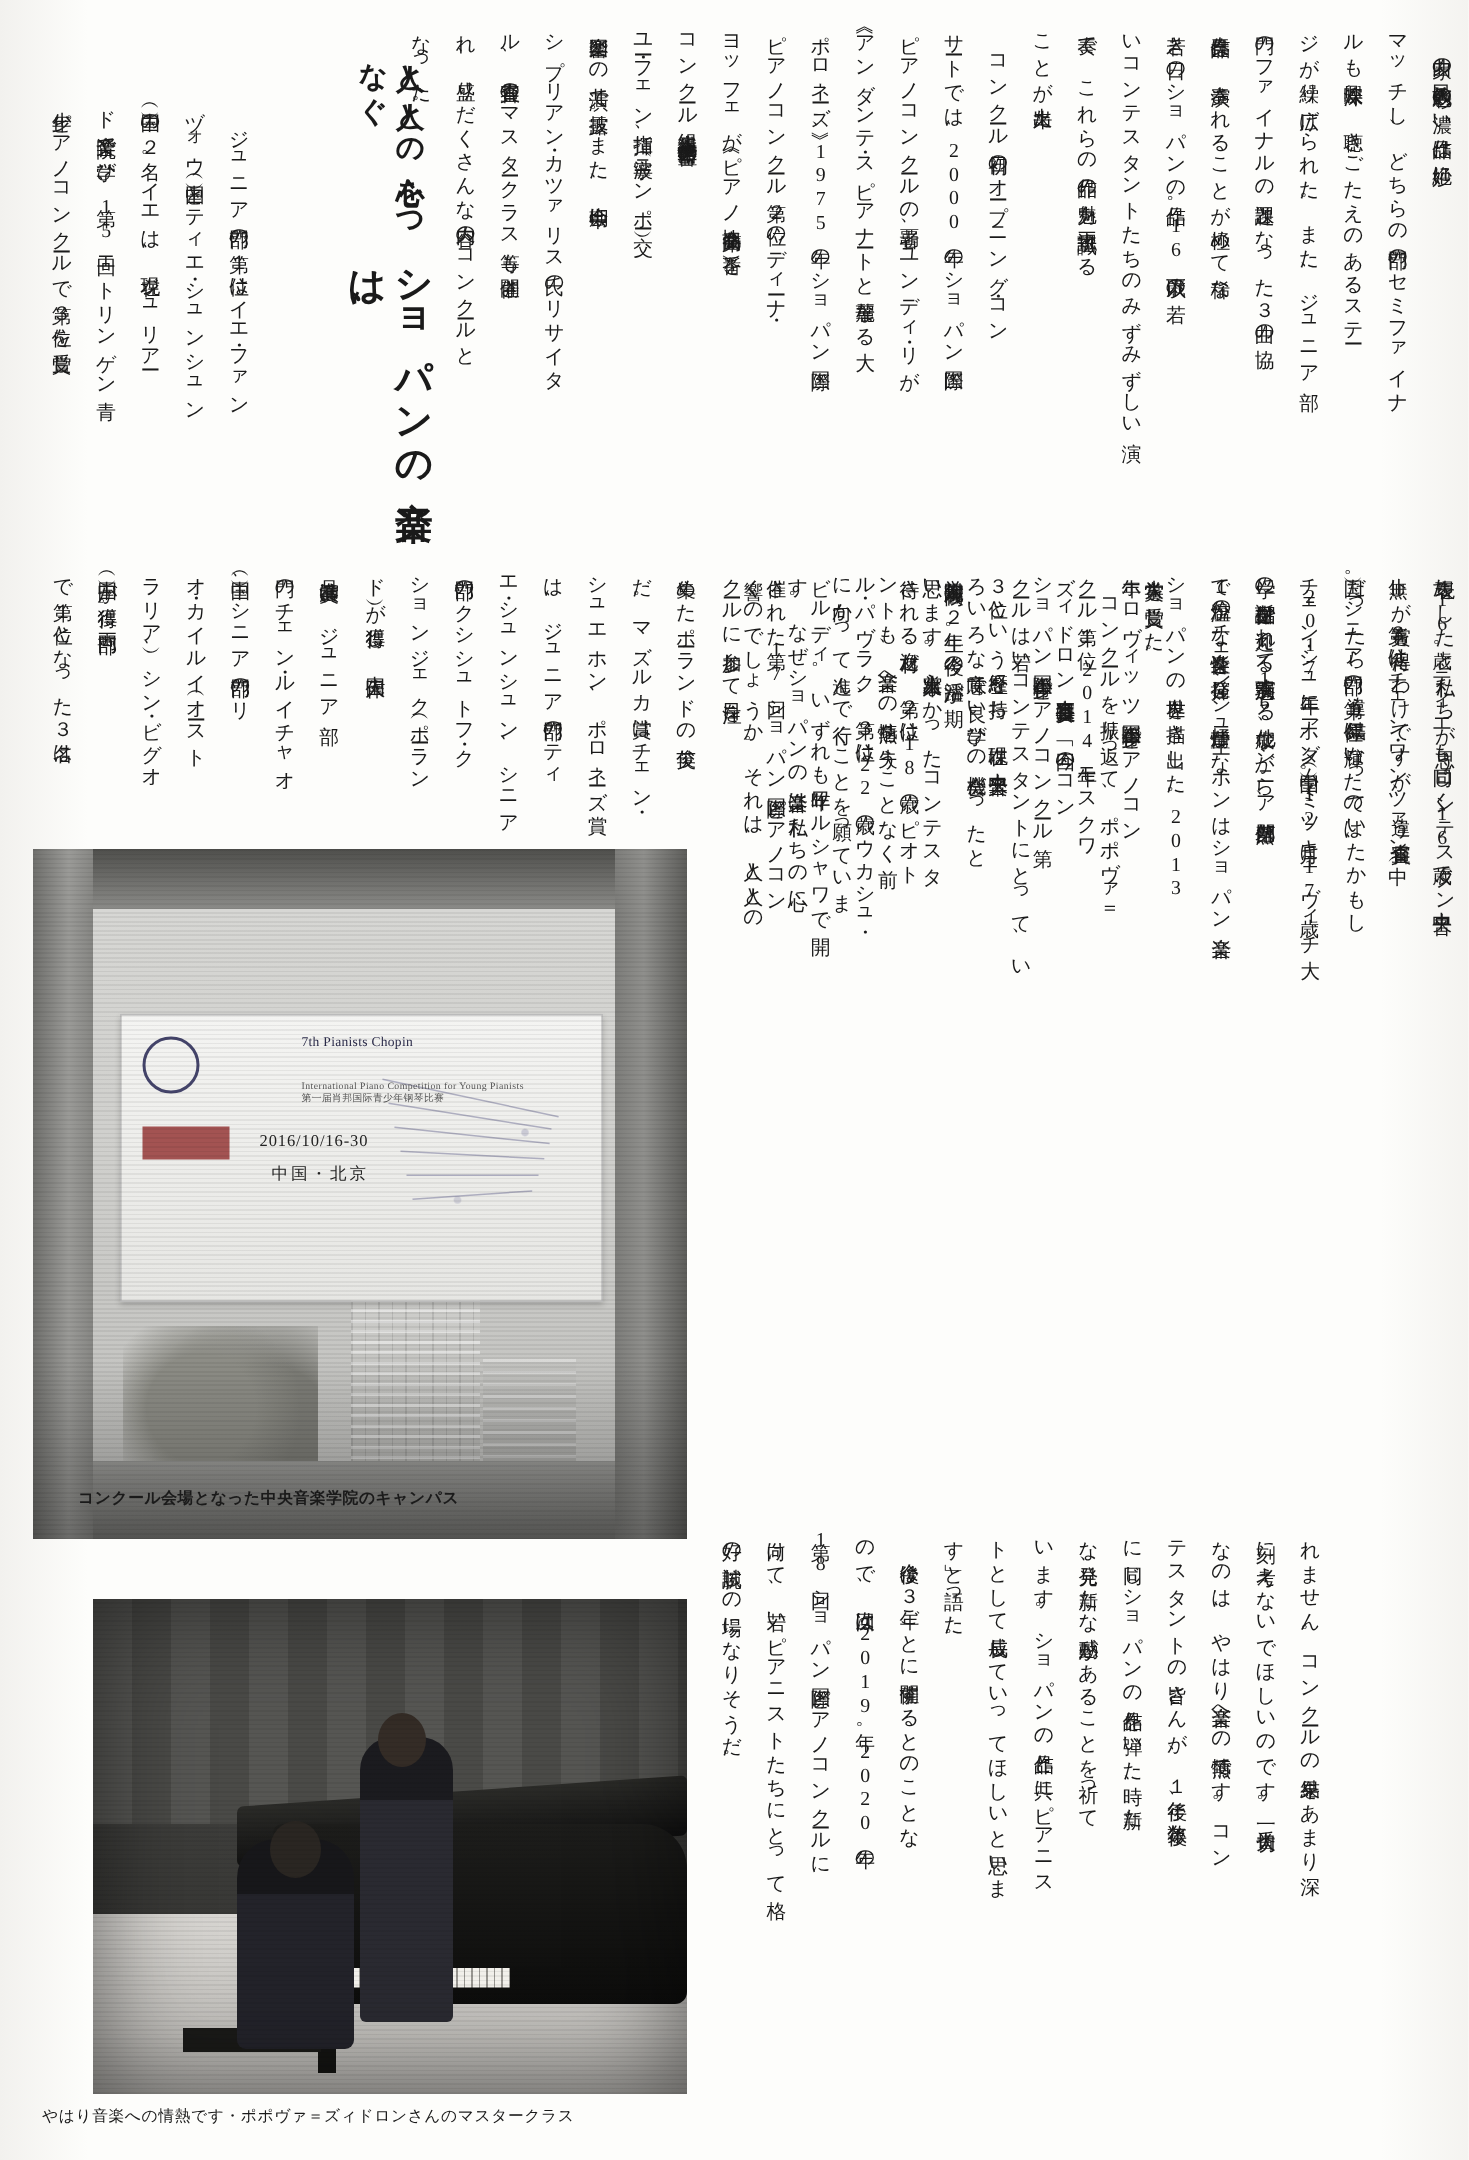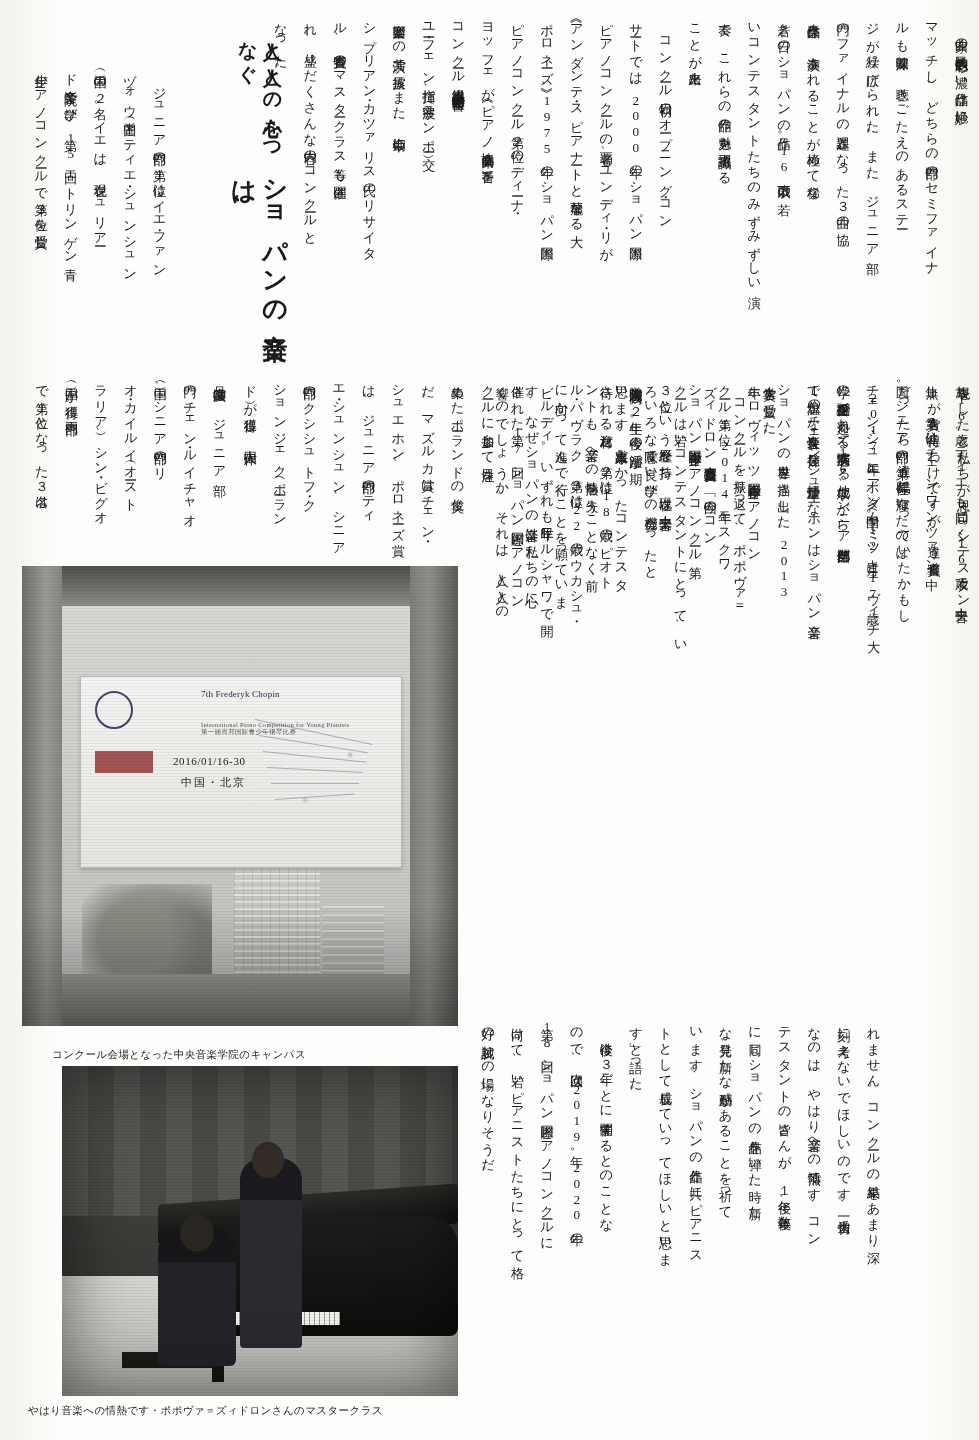--- a/index.html
+++ b/index.html
@@ -298,37 +298,37 @@
       <div class="bn-wing">
         <div class="p1-wingline" style="left:10px;top:24px;width:120px;transform:rotate(12deg);"></div>
         <div class="p1-wingline" style="left:14px;top:40px;width:110px;transform:rotate(9deg);"></div>
         <div class="p1-wingline" style="left:18px;top:56px;width:104px;transform:rotate(6deg);"></div>
         <div class="p1-wingline" style="left:22px;top:72px;width:96px;transform:rotate(3deg);"></div>
         <div class="p1-wingline" style="left:26px;top:88px;width:88px;transform:rotate(0deg);"></div>
         <div class="p1-wingline" style="left:30px;top:104px;width:80px;transform:rotate(-4deg);"></div>
       </div>
       <div class="bn-title">
         <span>7th</span>
-        <span>Frederyk Chopin</span>
+        <span>Pianists Chopin</span>
       </div>
       <div class="bn-sub">
         <div>International Piano Competition for Young Pianists</div>
         <div>第一届肖邦国际青少年钢琴比赛</div>
       </div>
-      <div class="bn-date">2016/01/16-30</div>
+      <div class="bn-date">2016/10/16-30</div>
       <div class="bn-place">中国・北京</div>
     </div>
     <div class="p1-ground"></div>
     <div class="p1-beam"></div>
     <div class="p1-pillar-l"></div>
     <div class="p1-pillar-r"></div>
     <div class="p1-shadow"></div>
     <div class="grain"></div>
   </div>
-  <div class="caption" style="left:52px; top:1048px;">コンクール会場となった中央音楽学院のキャンパス</div>
+  <div class="caption" style="left:52px; top:992px;font-weight:bold;">コンクール会場となった中央音楽学院のキャンパス</div>
 
   <div class="photo" id="photo-masterclass">
     <div class="p2-bg"></div>
     <div class="p2-wall"></div>
     <div class="p2-floor"></div>
     <div class="p2-lid"></div>
     <div class="p2-piano"></div>
     <div class="p2-keys"></div>
     <div class="p2-leg"></div>
     <div class="p2-bench"></div>

